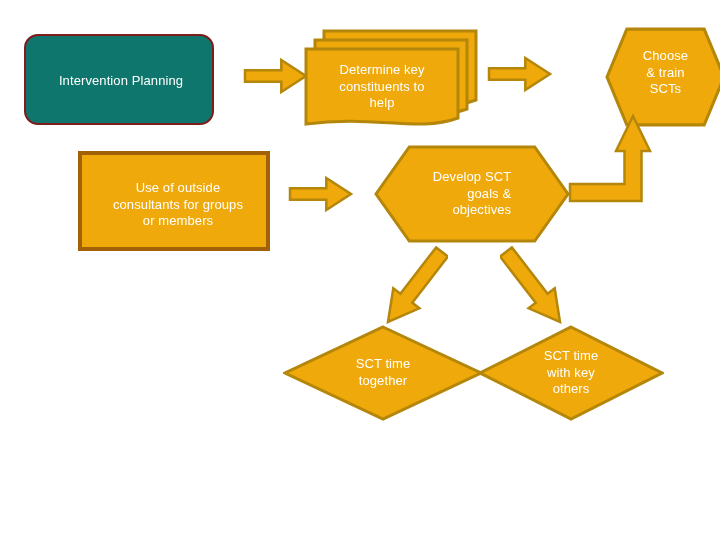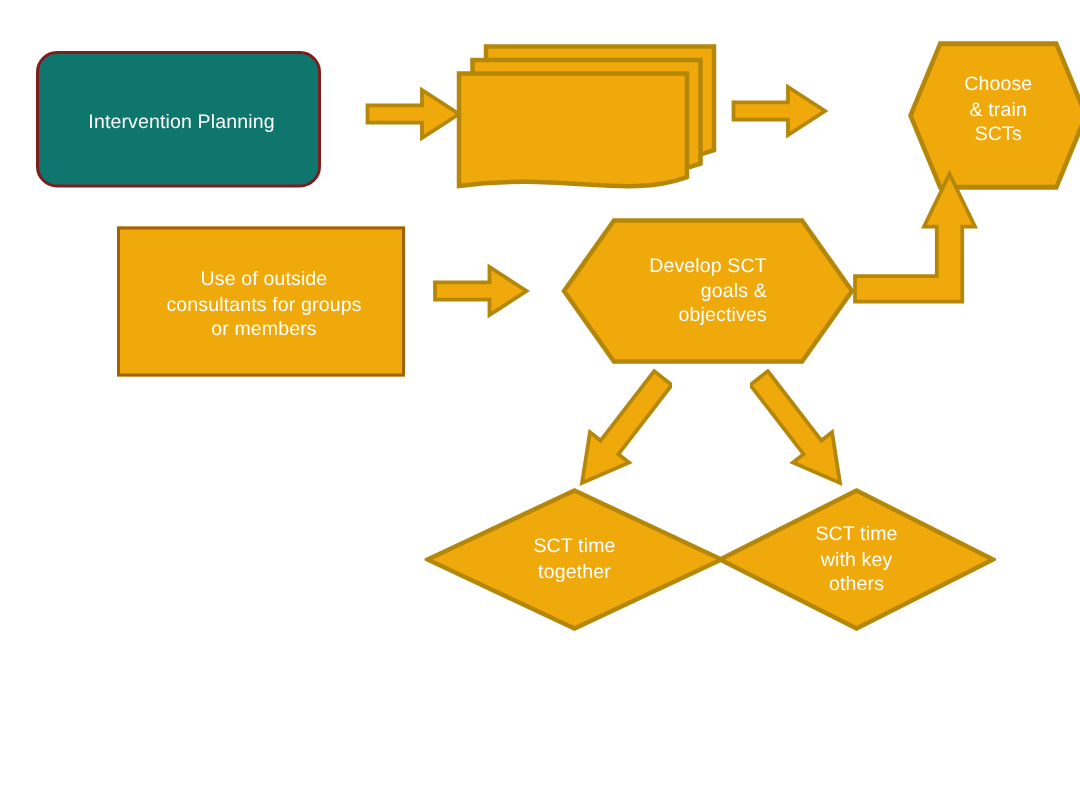--- a/index.html
+++ b/index.html
@@ -38,21 +38,21 @@
   }
   
   .shape-roundrect {
     background: #0f766e;
     border: 2px solid #7f1d1d;
     border-radius: 14px;
   }
   
   .shape-rect {
     background: #EFA90B;
-    border: 2px solid #a16207;
+    border: 4px solid #a16207;
     padding-left: 34px;
   }
   
   .stack-layer {
     position: absolute;
     width: 158px;
     height: 82px;
   }
   .stack-layer svg { display: block; width: 100%; height: 100%; }
   
@@ -79,20 +79,23 @@
           <svg viewBox="0 0 158 82" preserveAspectRatio="none">
             <path d="M3,3 L155,3 L155,72.03 C113.75999999999999,87.0155 72.68,68.545 3,77.9545 Z" fill="#EFA90B" stroke="#B4860A" stroke-width="3"></path>
           </svg>
         </div>
         <div class="stack-layer" style="left:0px;top:18px;width:158px;height:82px;z-index:3">
           <svg viewBox="0 0 158 82" preserveAspectRatio="none">
             <path d="M3,3 L155,3 L155,72.03 C113.75999999999999,87.0155 72.68,68.545 3,77.9545 Z" fill="#EFA90B" stroke="#B4860A" stroke-width="3"></path>
           </svg>
         </div>
       </div>
+      <div class="node-label" style="left: 0px; top: 18px; width: 158px; height: 82px; font-size: 13px; color: rgb(255, 255, 255); z-index: 20;">Determine key
+constituents to
+help</div>
     </div>
     <div class="node" style="left: 605px; top: 27px; width: 121px; height: 100px;">
       <div class="svg-shape">
         <svg viewBox="0 0 121 92" preserveAspectRatio="none">
           <polygon points="21.8,2.0 99.2,2.0 119.0,46.0 99.2,90.0 21.8,90.0 2.0,46.0" fill="#EFA90B" stroke="#B4860A" stroke-width="3"></polygon>
         </svg>
       </div>
       <div class="node-label" style="left: 0px; top: 0px; width: 121px; height: 92px; font-size: 13px; color: rgb(255, 255, 255); z-index: 20;">Choose
 &amp; train
 SCTs</div>

